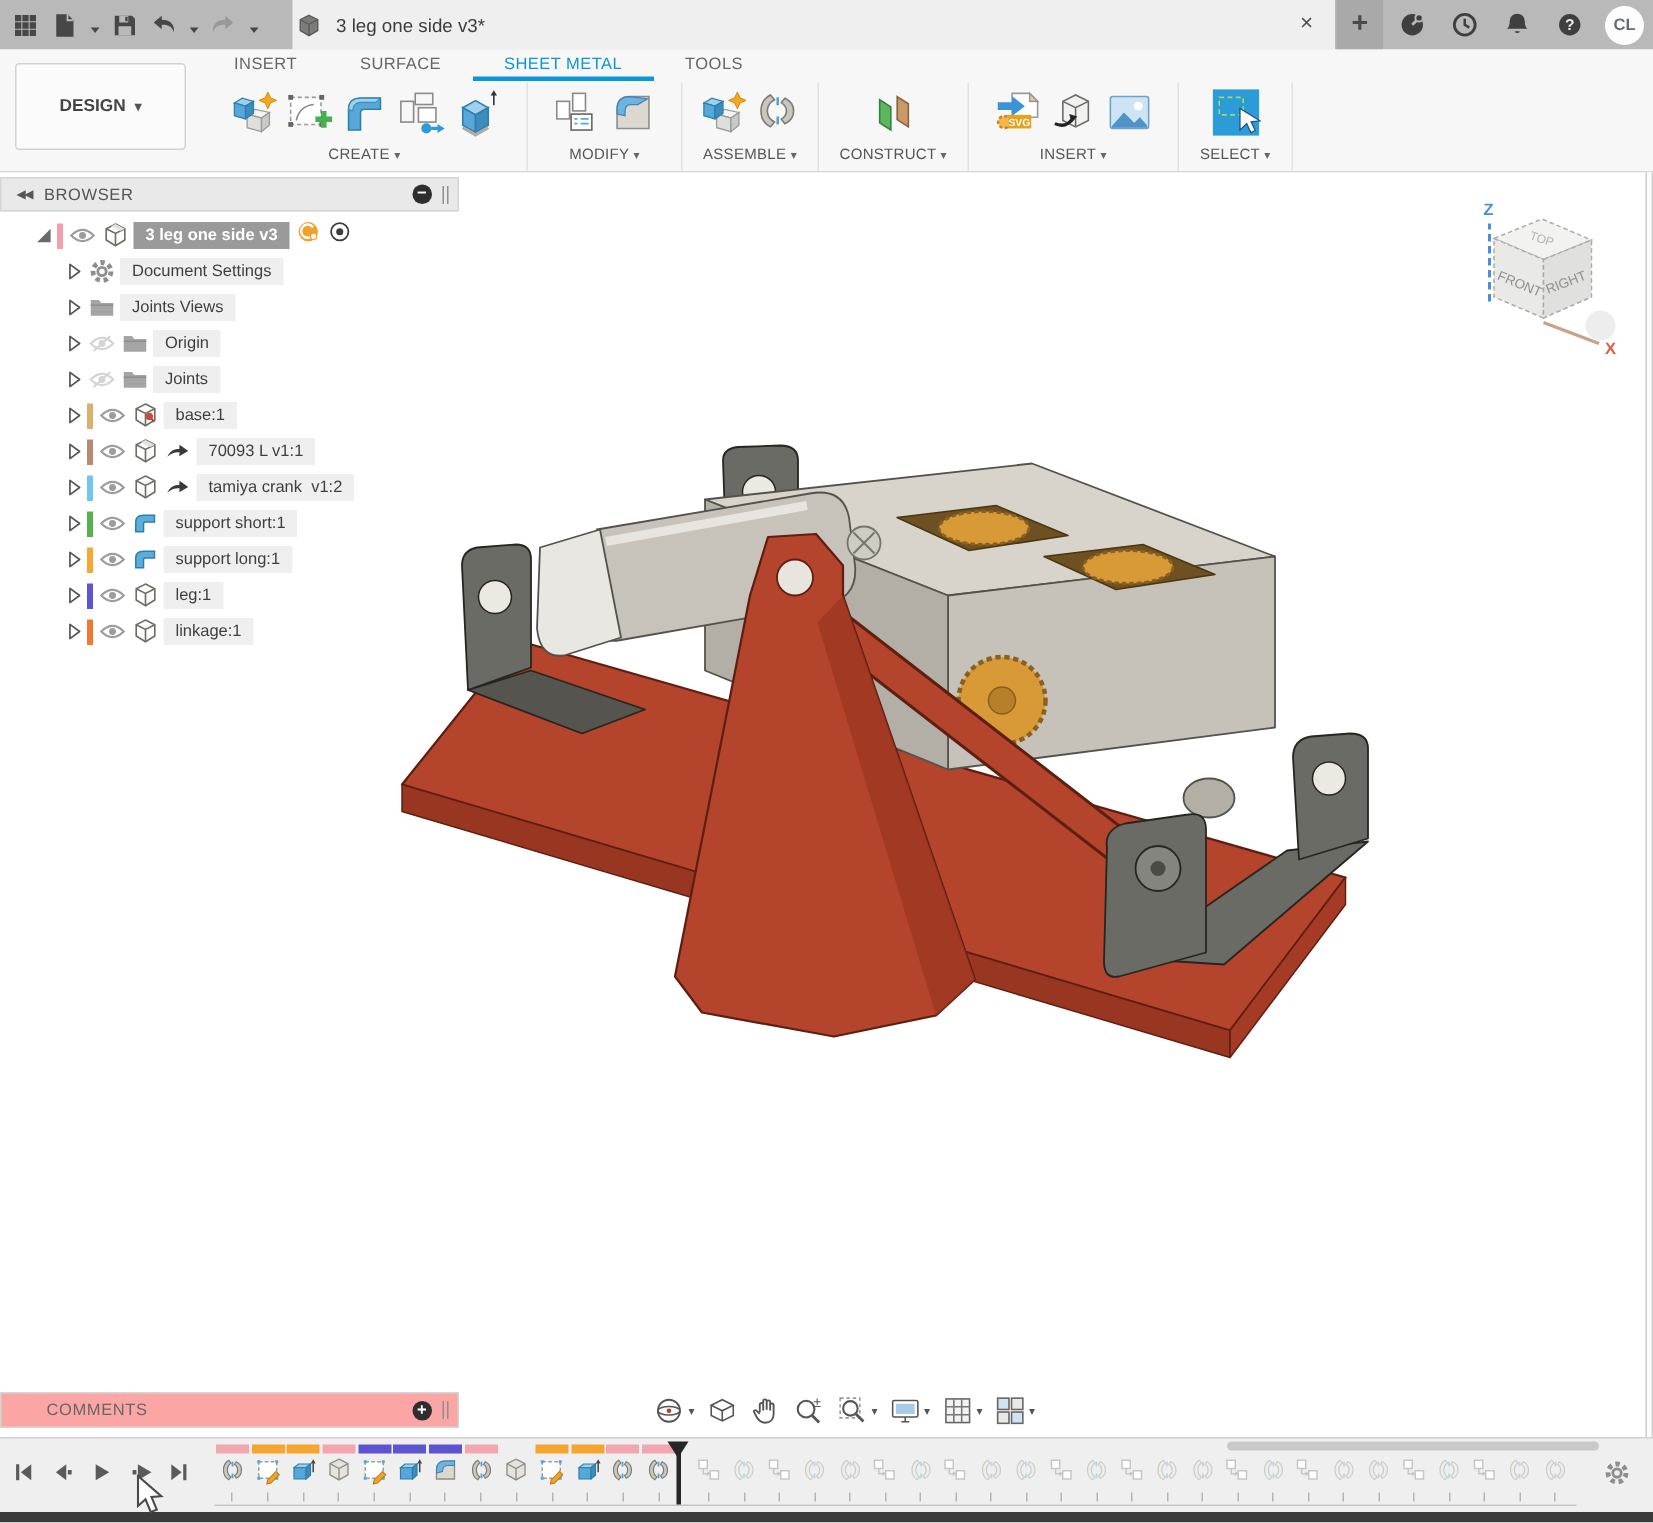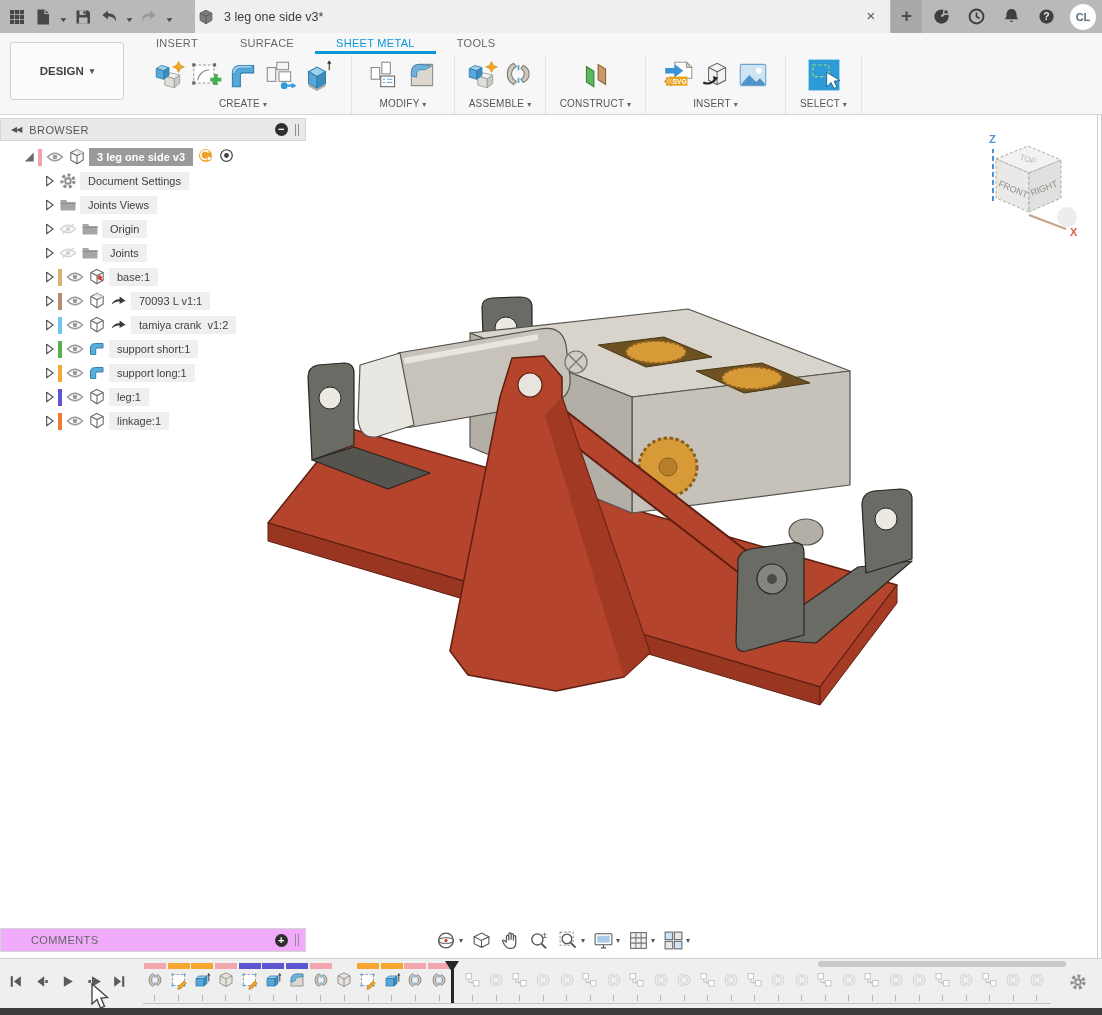--- a/index.html
+++ b/index.html
@@ -56,21 +56,21 @@
   .brow .bic svg{width:20px;height:20px}
   .brow .blabel{font-size:11px;color:#3f3f3f;background:#efefef;padding:3px 8px;white-space:pre}
   .brow .blabel.sel{background:#9a9a9a;color:#fff;font-weight:bold}
   .badges{display:flex;align-items:center;gap:4px;margin-left:4px}
   .badges svg{width:17px;height:17px}
 
   
   .viewcube{position:absolute;left:966px;top:14px;width:126px;height:112px}
 
   
-  .comments-bar{position:absolute;left:0;top:813px;width:306px;height:24px;background:#f0abfc;border:1px solid #d5d5d5;display:flex;align-items:center;font-size:11px;color:#666;letter-spacing:.4px;padding:0 6px}
+  .comments-bar{position:absolute;left:0;top:813px;width:306px;height:24px;background:#fca5a5;border:1px solid #d5d5d5;display:flex;align-items:center;font-size:11px;color:#666;letter-spacing:.4px;padding:0 6px}
   .comments-bar .clabel{margin-left:24px}
   .comments-bar .spacer{flex:1}
   .navbar{position:absolute;left:433px;top:812px;height:26px;display:flex;align-items:center;gap:2px}
   .nav-item{display:flex;align-items:center;padding:1px 3px}
   .nav-item svg{width:21px;height:21px}
   .nav-caret{font-size:8px;color:#555;margin-left:2px}
 
   
   .timeline{position:absolute;left:0;top:958px;width:1102px;height:50px;background:#efefef;border-top:1px solid #d2d2d2}
   .playback{position:absolute;left:6px;top:12px;display:flex;gap:7px}

